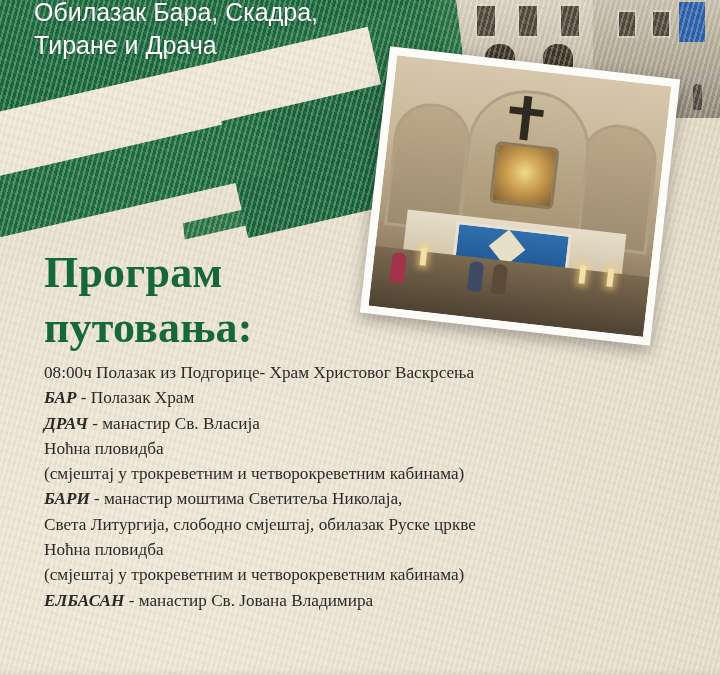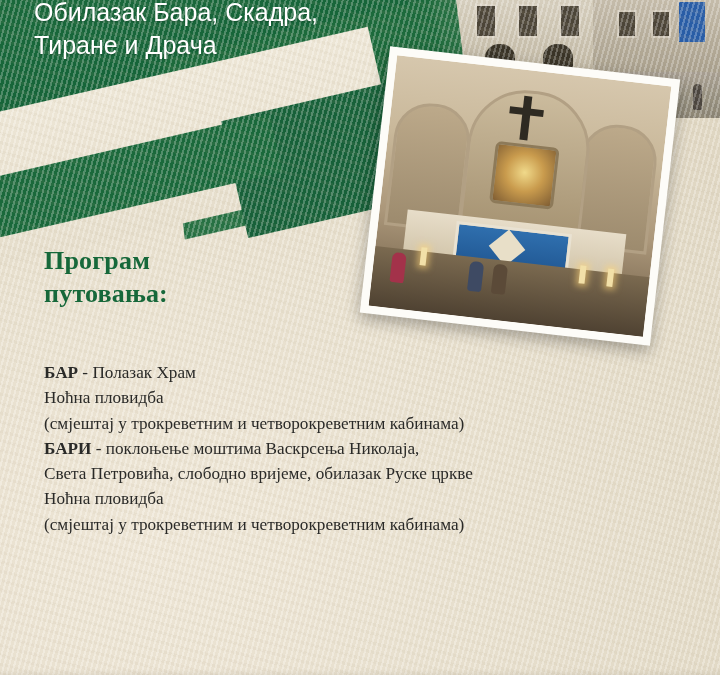--- a/index.html
+++ b/index.html
@@ -252,21 +252,21 @@
 
   
   #program-title {
     position: absolute;
     left: 44px;
     top: 245px;
     width: 300px;
     color: #16683a;
     font-family: "Liberation Serif", serif;
     font-weight: 700;
-    font-size: 26px;
+    font-size: 44px;
     line-height: 1.25;
     white-space: pre-line;
     letter-spacing: 0.2px;
   }
 
   
   #itinerary {
     position: absolute;
     left: 44px;
     top: 360px;
@@ -274,20 +274,21 @@
     color: #2a2a28;
     font-family: "Liberation Serif", serif;
     font-size: 17.2px;
     line-height: 1.47;
   }
   #itinerary .line {
     white-space: nowrap;
   }
   #itinerary .line .bold {
     font-weight: 700;
+    font-style: italic;
   }
 
   
   #bottom-cut {
     position: absolute;
     left: 0; bottom: 0; width: 100%; height: 6px;
     background: linear-gradient(180deg, rgba(0,0,0,0) 0%, rgba(120,110,90,0.10) 100%);
     pointer-events: none;
   }
 </style>
@@ -355,23 +356,26 @@
       <div class="cp-candle" style="left:46px;"></div>
       <div class="cp-candle" style="left:206px;"></div>
       <div class="cp-candle" style="left:234px;"></div>
     </div>
   </div>
 
   <div id="program-title">Програм
 путовања:</div>
 
   <div id="itinerary">
+      <div class="line"><span>08:00ч Полазак из Подгорице- Храм Христовог Васкрсења</span></div>
       <div class="line"><span class="bold">БАР</span><span> - Полазак Храм</span></div>
+      <div class="line"><span class="bold">ДРАЧ</span><span> - манастир Св. Власија</span></div>
       <div class="line"><span>Ноћна пловидба</span></div>
       <div class="line"><span>(смјештај у трокреветним и четворокреветним кабинама)</span></div>
-      <div class="line"><span class="bold">БАРИ</span><span> - поклоњење моштима Васкрсења Николаја,</span></div>
-      <div class="line"><span>Света Петровића, слободно вријеме, обилазак Руске цркве</span></div>
+      <div class="line"><span class="bold">БАРИ</span><span> - манастир моштима Светитеља Николаја,</span></div>
+      <div class="line"><span>Света Литургија, слободно смјештај, обилазак Руске цркве</span></div>
       <div class="line"><span>Ноћна пловидба</span></div>
       <div class="line"><span>(смјештај у трокреветним  и четворокреветним кабинама)</span></div>
+      <div class="line"><span class="bold">ЕЛБАСАН</span><span> - манастир Св. Јована Владимира</span></div>
     </div>
 
   <div id="bottom-cut"></div>
 </div>
 
 </body></html>

